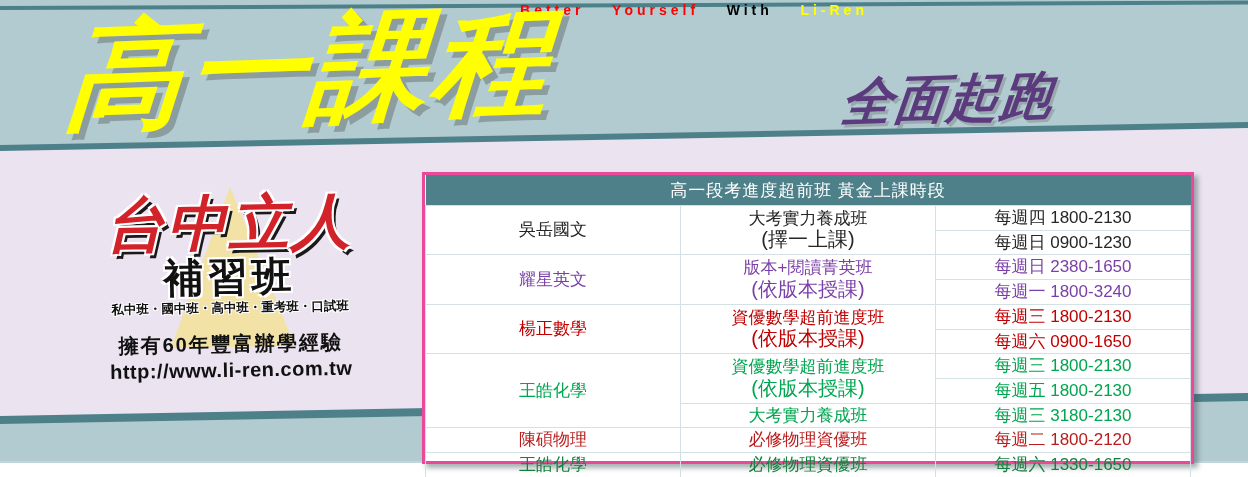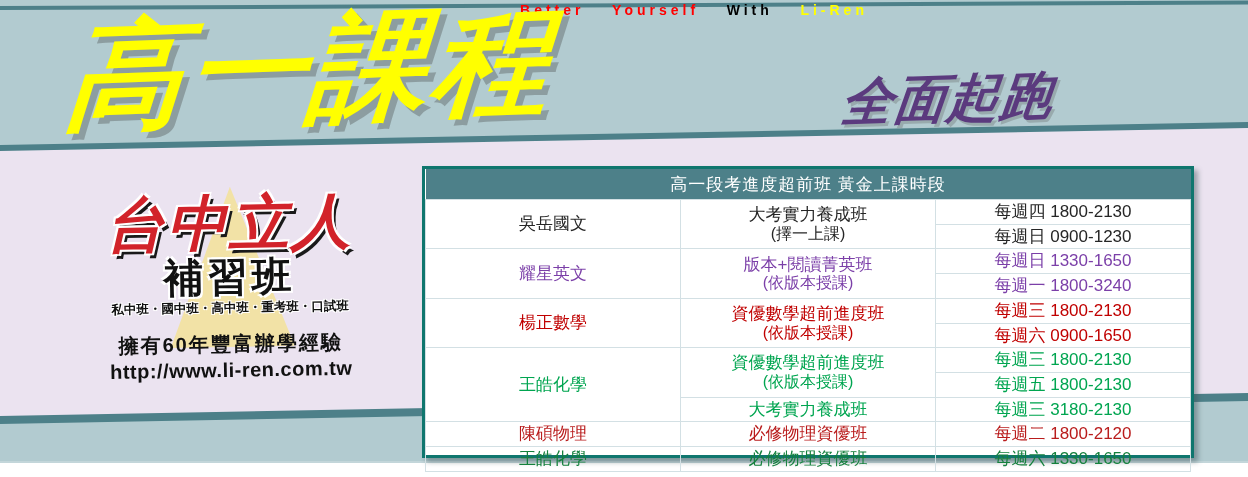--- a/index.html
+++ b/index.html
@@ -95,37 +95,37 @@
     position:relative;margin-top:14px;font-size:20px;font-weight:bold;color:#111;
     letter-spacing:2px;white-space:nowrap;
   }
   .logo-url{
     position:relative;margin-top:1px;font-size:20px;font-weight:bold;color:#111;
     letter-spacing:0.5px;white-space:nowrap;
   }
 
   
   .table-wrap{
-    position:absolute;left:422px;top:166px;width:772px;height:292px;
-    background:#ffffff;border:3px solid #0f766e;box-sizing:border-box;
+    position:absolute;left:422px;top:172px;width:772px;height:292px;
+    background:#ffffff;border:3px solid #ec4899;box-sizing:border-box;
     box-shadow:4px 4px 5px rgba(60,80,85,.45);
   }
   table.sched{width:100%;height:100%;border-collapse:collapse;table-layout:fixed;}
   table.sched th{
     background:#4d8089;color:#ffffff;font-size:17px;font-weight:normal;
     letter-spacing:1px;height:30px;padding:0;
   }
   table.sched td{
     border:1px solid #d3e0e4;font-size:17px;text-align:center;padding:2px 0;
     line-height:1.16;vertical-align:middle;
   }
   td.c-name{width:105px;}
   td.c-course{width:218px;}
   td.c-time{width:auto;}
-  .sub{display:block;font-size:16px;}
+  .sub{display:block;font-size:20px;}
   .c-black{color:#262626;}
   .c-purple{color:#7b3fa8;}
   .c-red{color:#c00000;}
   .c-green{color:#00a550;}
   .c-blue{color:#b91c1c;}
   .c-orange{color:#15803d;}
 </style>
 </head>
 <body>
 
@@ -173,21 +173,21 @@
             <td class="c-name c-black" rowspan="2">吳岳國文</td>
             <td class="c-course c-black" rowspan="2">大考實力養成班<span class="sub">(擇一上課)</span></td>
             <td class="c-time c-black">每週四 1800-2130</td>
           </tr>
           <tr>
             <td class="c-time c-black">每週日 0900-1230</td>
           </tr>
           <tr>
             <td class="c-name c-purple" rowspan="2">耀星英文</td>
             <td class="c-course c-purple" rowspan="2">版本+閱讀菁英班<span class="sub">(依版本授課)</span></td>
-            <td class="c-time c-purple">每週日 1330-1650</td>
+            <td class="c-time c-purple">每週日 2380-1650</td>
           </tr>
           <tr>
             <td class="c-time c-purple">每週一 1800-3240</td>
           </tr>
           <tr>
             <td class="c-name c-red" rowspan="2">楊正數學</td>
             <td class="c-course c-red" rowspan="2">資優數學超前進度班<span class="sub">(依版本授課)</span></td>
             <td class="c-time c-red">每週三 1800-2130</td>
           </tr>
           <tr>

